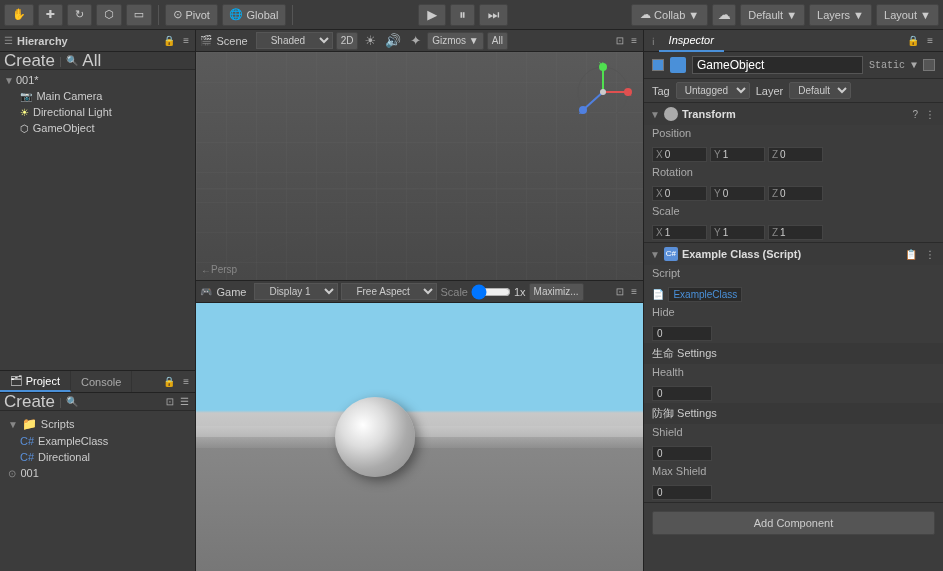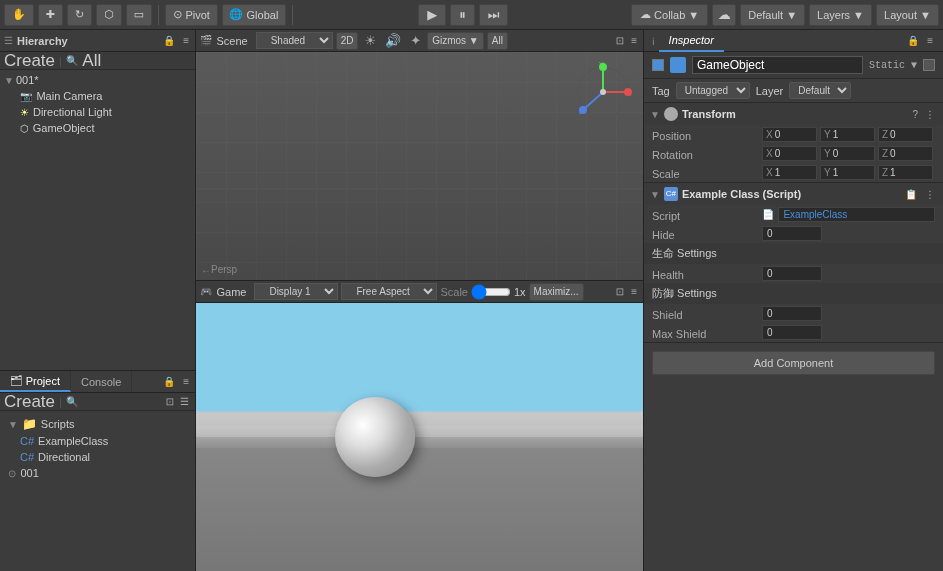--- a/index.html
+++ b/index.html
@@ -334,24 +334,25 @@
       font-size: 11px;
     }
     .component-actions {
       margin-left: auto;
       display: flex;
       gap: 3px;
     }
 
     .field-row {
       display: flex;
-      align-items: flex-end;
+      align-items: flex-start;
       padding: 2px 8px;
       min-height: 18px;
-      gap: 20px;
+      gap: 8px;
+      flex-direction: column;
     }
     .field-label {
       width: 90px;
       color: #aaa;
       font-size: 11px;
       flex-shrink: 0;
     }
     .field-value {
       flex: 1;
       display: flex;

